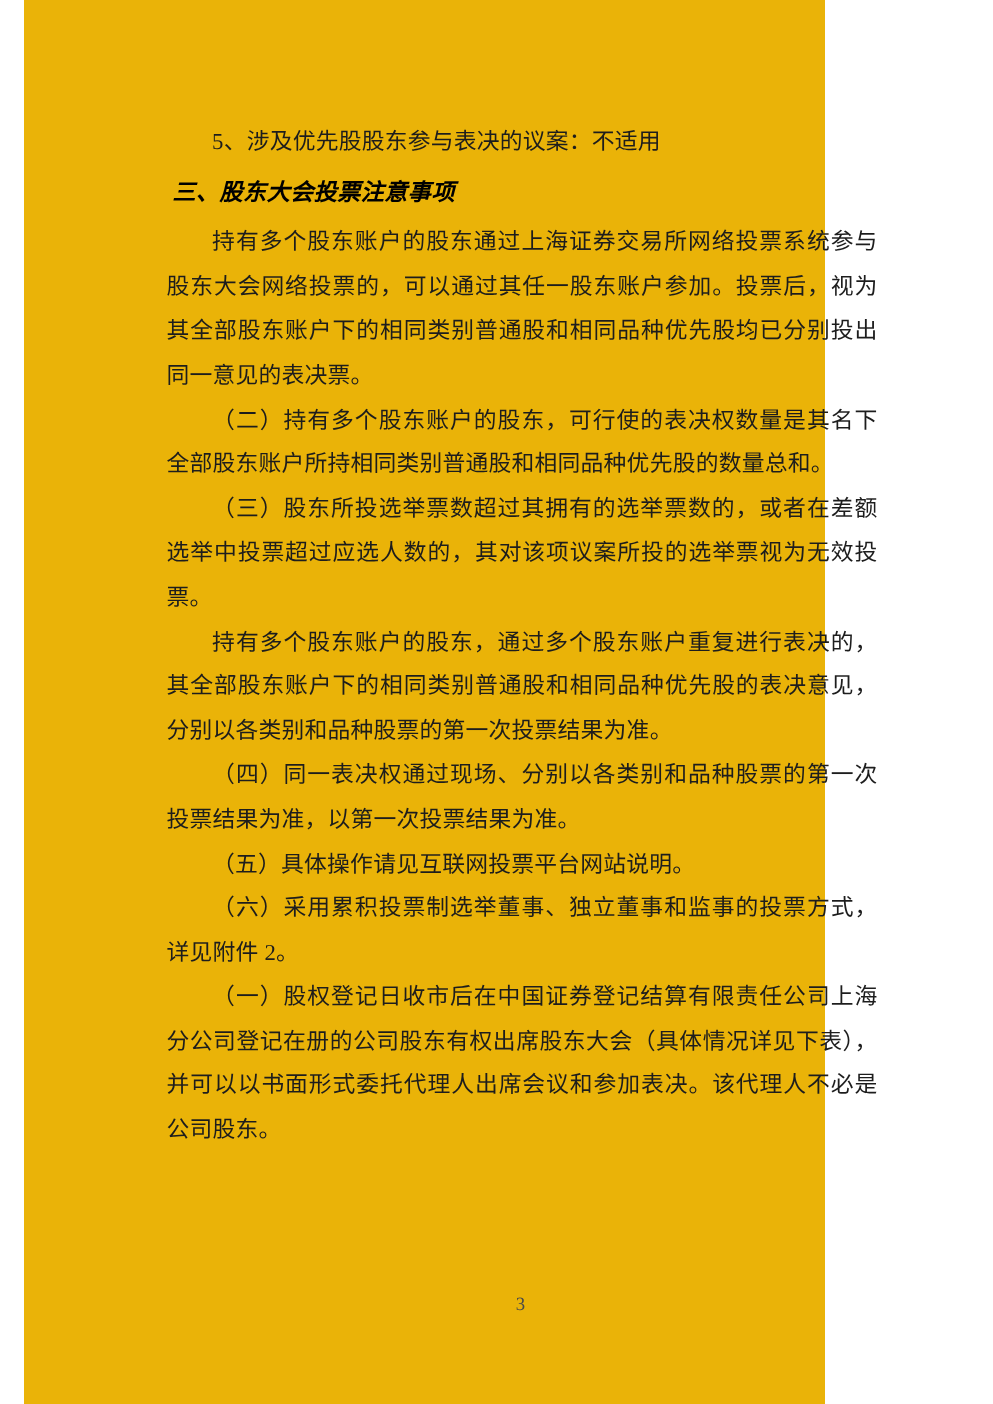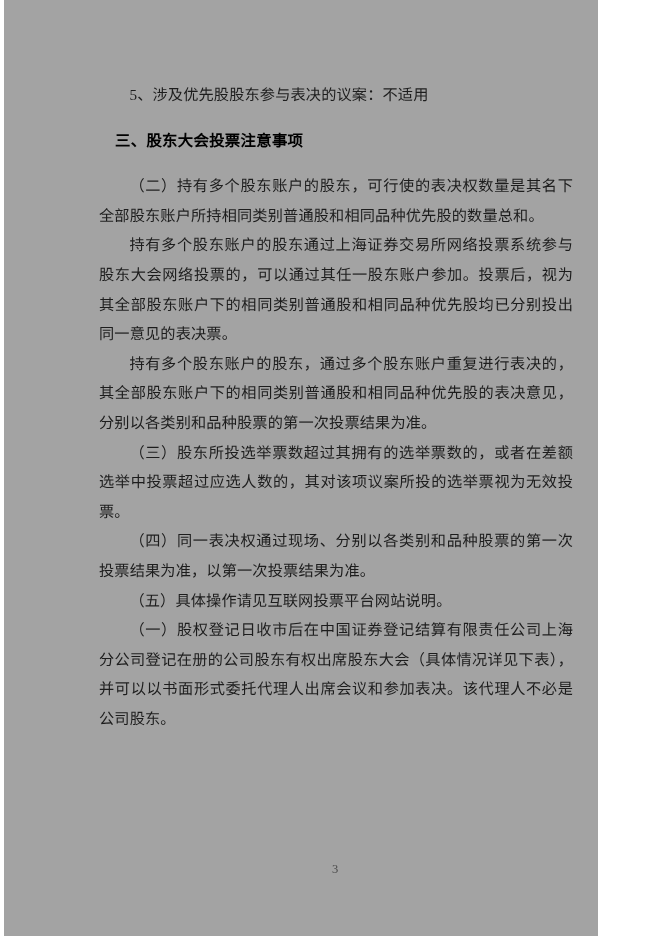--- a/index.html
+++ b/index.html
@@ -13,25 +13,25 @@
     height: 936px;
     position: relative;
     overflow: hidden;
     font-family: "Liberation Serif", "DejaVu Serif", serif;
     color: #1a1a1a;
     -webkit-font-smoothing: antialiased;
   }
 
   .page {
     position: absolute;
-    left: 4px;
+    left: 16px;
     top: 0;
-    width: 594px;
+    width: 534px;
     height: 936px;
-    background: #a3a3a3;
+    background: #eab308;
     box-sizing: border-box;
   }
 
   .content {
     position: absolute;
     left: 95px;
     top: 80px;
     width: 474px;
   }
 
@@ -45,23 +45,24 @@
     letter-spacing: 0.15px;
     color: #1d1d1d;
   }
   .para.indent {
     text-indent: 2em;
   }
   .heading {
     font-size: 15.4px;
     line-height: 29.6px;
     font-weight: bold;
-    margin: 16px;
+    margin: 4px;
     letter-spacing: 0.3px;
     color: #000000;
+    font-style: italic;
   }
 
   
   .page-number {
     position: absolute;
     left: 0;
     top: 862px;
     width: 662px;
     text-align: center;
     font-size: 12.5px;
@@ -74,32 +75,33 @@
 
 <div class="page">
 
   <div class="content">
 
     <p class="para indent">5、涉及优先股股东参与表决的议案：不适用</p>
 
     <p class="heading">三、股东大会投票注意事项</p>
 
 
+    <p class="para indent">持有多个股东账户的股东通过上海证券交易所网络投票系统参与股东大会网络投票的，可以通过其任一股东账户参加。投票后，视为其全部股东账户下的相同类别普通股和相同品种优先股均已分别投出同一意见的表决票。</p>
+
     <p class="para indent">（二）持有多个股东账户的股东，可行使的表决权数量是其名下全部股东账户所持相同类别普通股和相同品种优先股的数量总和。</p>
 
-    <p class="para indent">持有多个股东账户的股东通过上海证券交易所网络投票系统参与股东大会网络投票的，可以通过其任一股东账户参加。投票后，视为其全部股东账户下的相同类别普通股和相同品种优先股均已分别投出同一意见的表决票。</p>
+    <p class="para indent">（三）股东所投选举票数超过其拥有的选举票数的，或者在差额选举中投票超过应选人数的，其对该项议案所投的选举票视为无效投票。</p>
 
     <p class="para indent">持有多个股东账户的股东，通过多个股东账户重复进行表决的，其全部股东账户下的相同类别普通股和相同品种优先股的表决意见，分别以各类别和品种股票的第一次投票结果为准。</p>
-
-    <p class="para indent">（三）股东所投选举票数超过其拥有的选举票数的，或者在差额选举中投票超过应选人数的，其对该项议案所投的选举票视为无效投票。</p>
 
     <p class="para indent">（四）同一表决权通过现场、分别以各类别和品种股票的第一次投票结果为准，以第一次投票结果为准。</p>
 
     <p class="para indent">（五）具体操作请见互联网投票平台网站说明。</p>
 
+    <p class="para indent">（六）采用累积投票制选举董事、独立董事和监事的投票方式，详见附件 2。</p>
 
 
     <p class="para indent">（一）股权登记日收市后在中国证券登记结算有限责任公司上海分公司登记在册的公司股东有权出席股东大会（具体情况详见下表），并可以以书面形式委托代理人出席会议和参加表决。该代理人不必是公司股东。</p>
 
   </div>
 
   <div class="page-number">3</div>
 
 </div>
 

